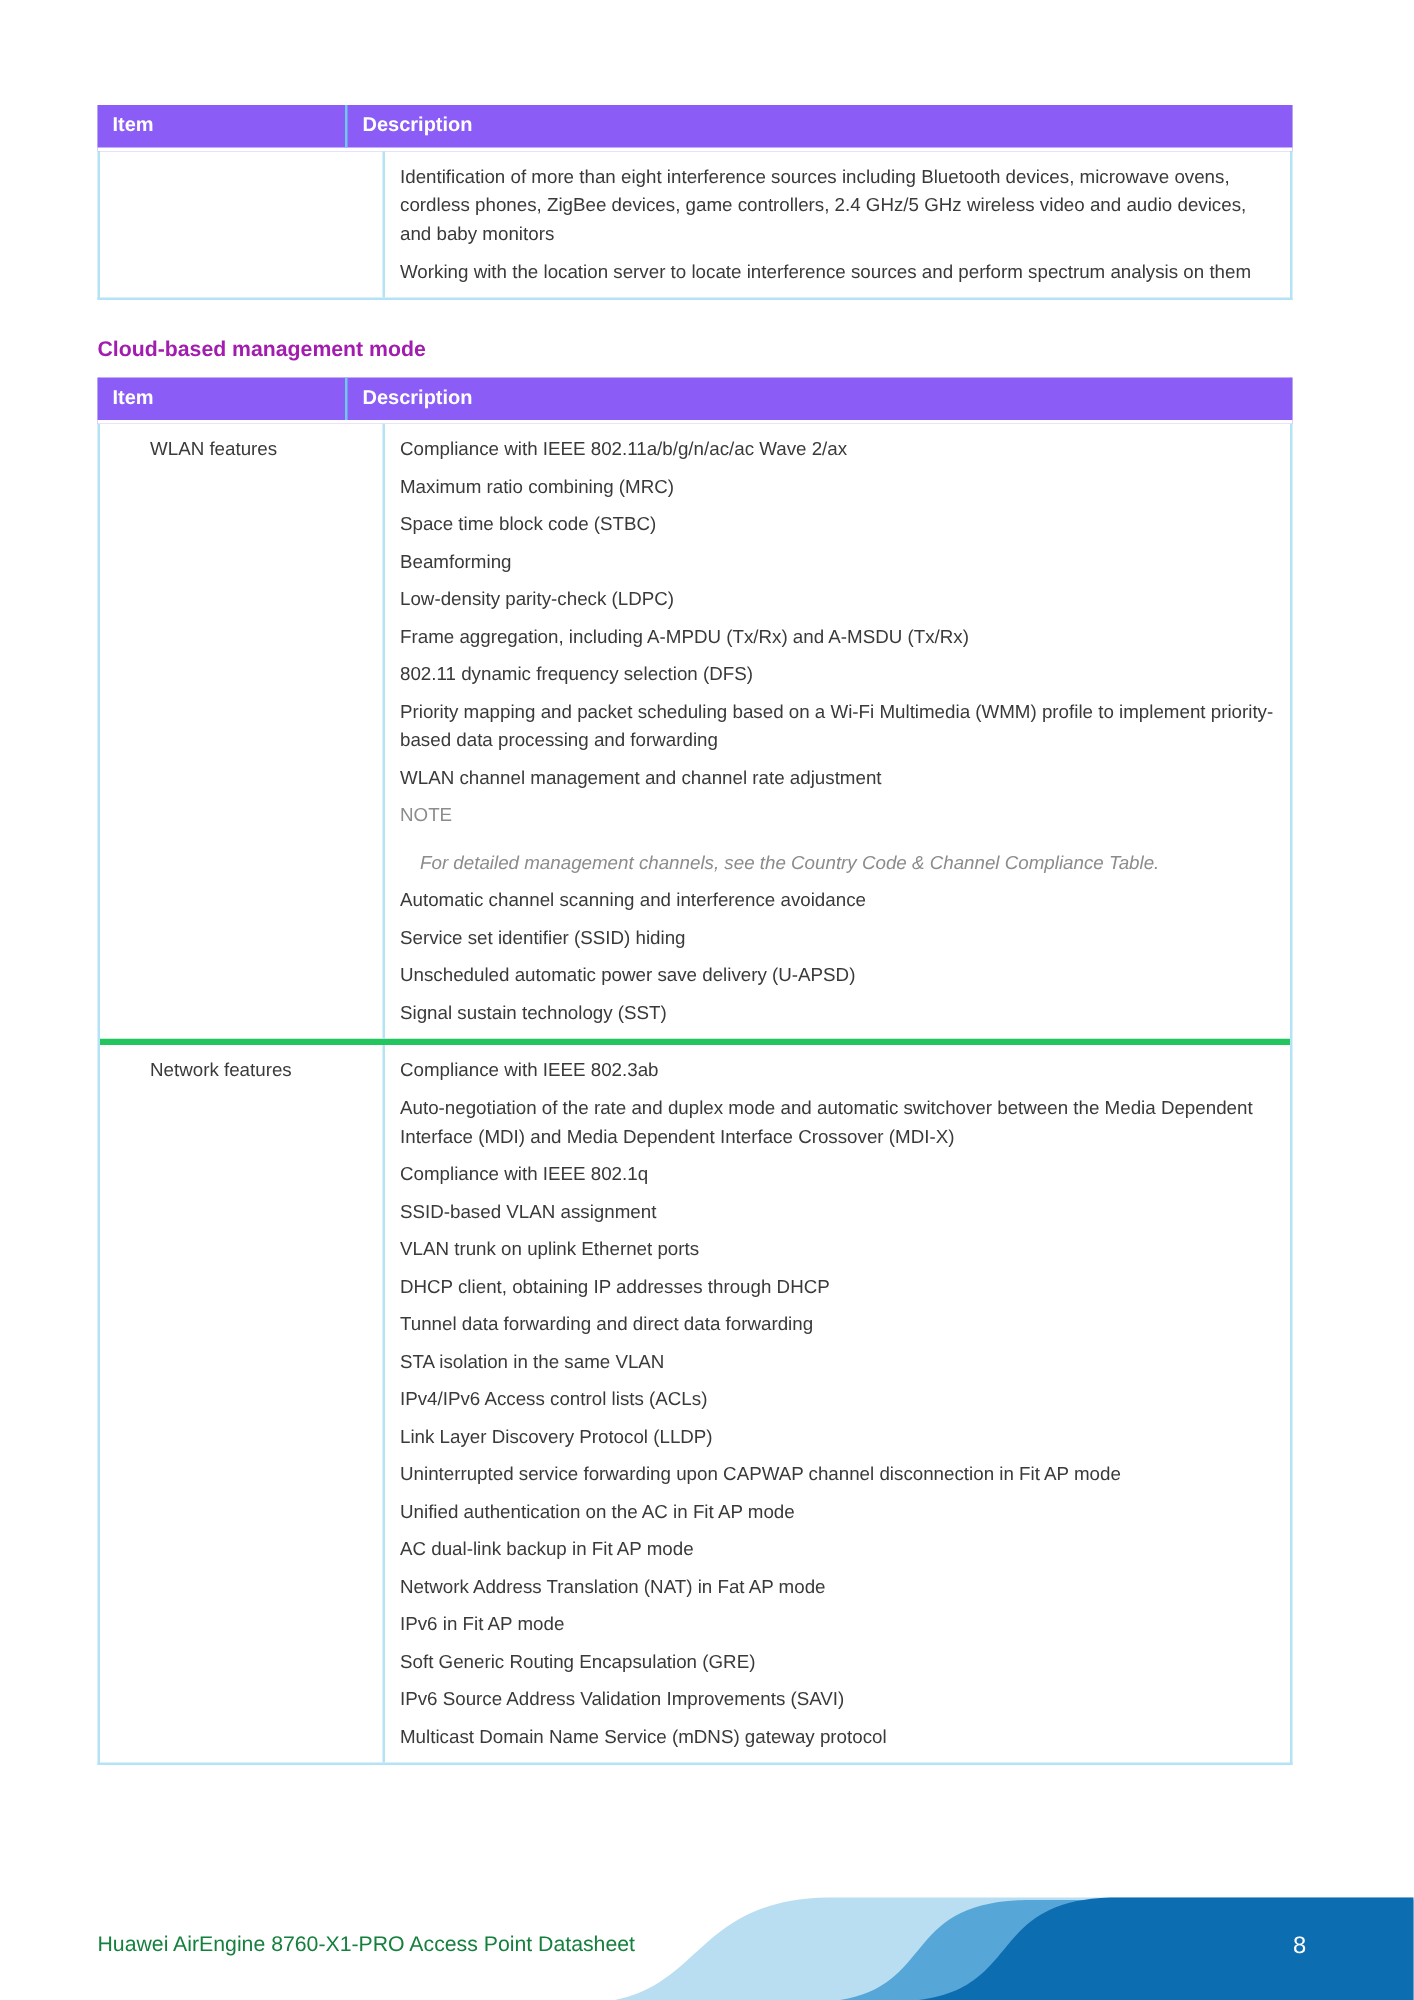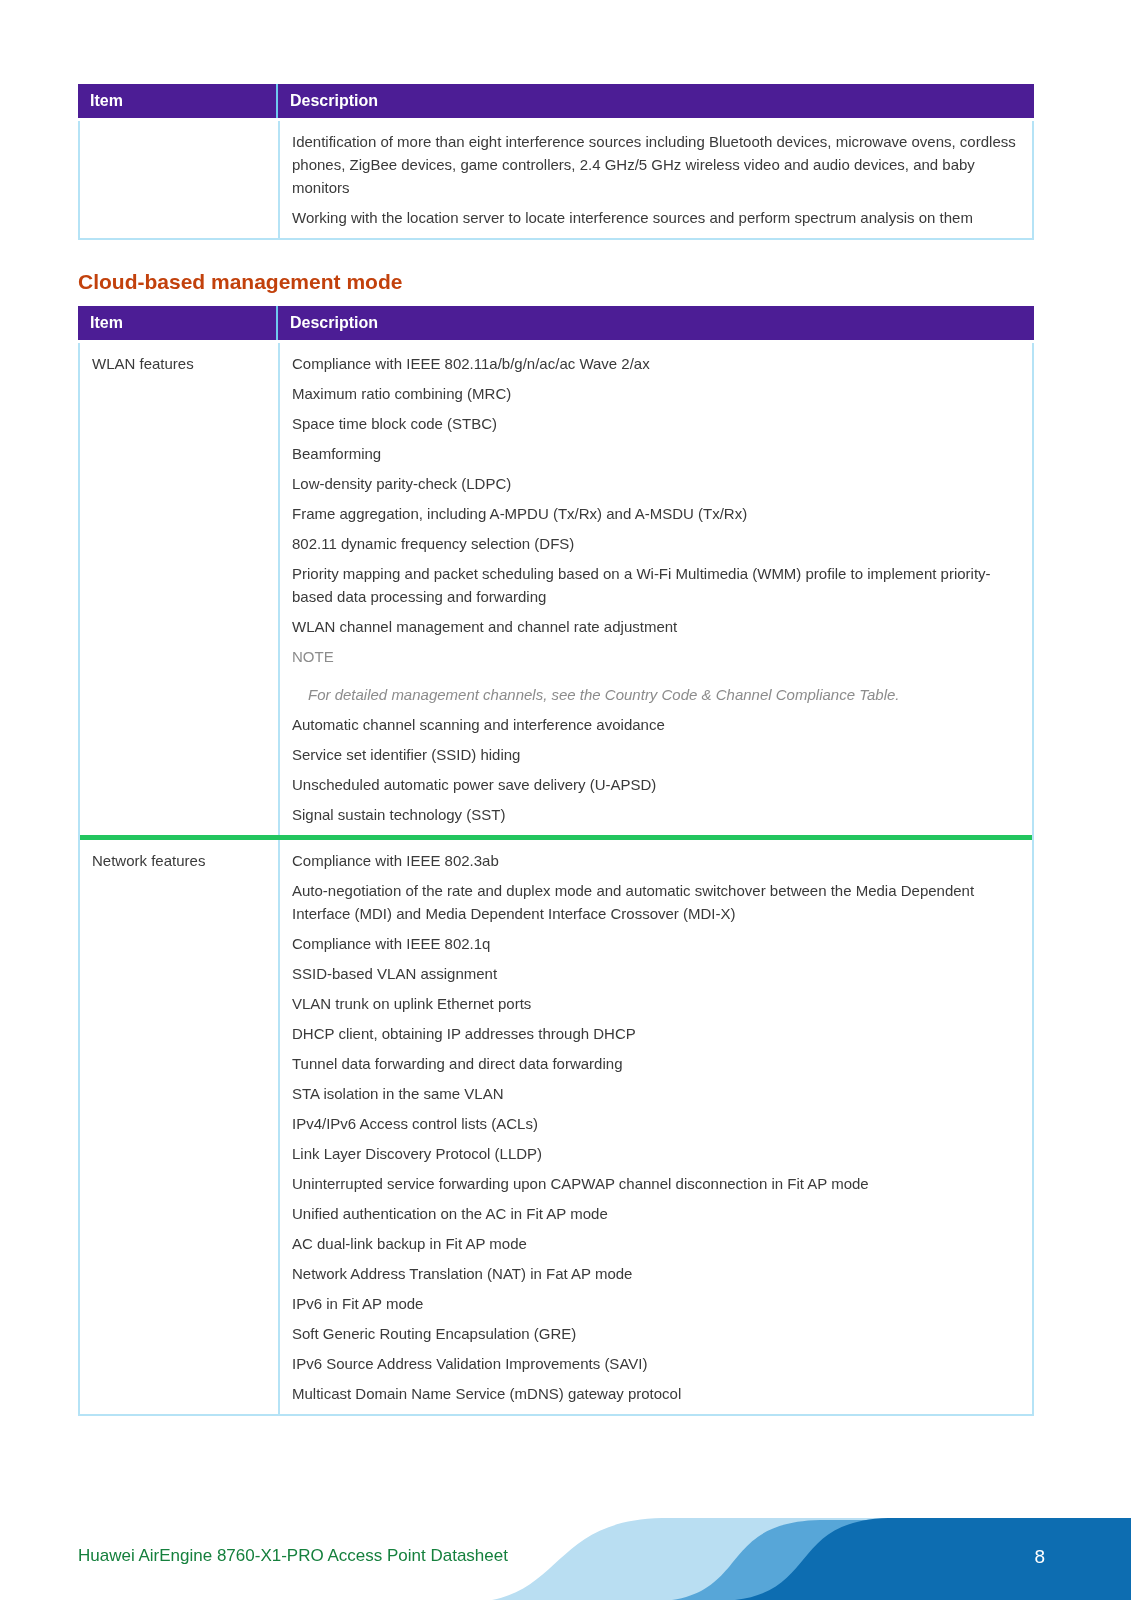--- a/index.html
+++ b/index.html
@@ -14,42 +14,42 @@
   .content{position:absolute;left:78px;top:84px;width:956px;}
 
   
   .tbl{
     width:956px;
     border:2px solid #b5e3f6;
     border-top:none;
     box-sizing:border-box;
     background:#fff;
   }
-  .t-head{display:flex;background:#4c1d95;border-bottom:3px solid #ffffff;margin:0 -2px;}
+  .t-head{display:flex;background:#8b5cf6;border-bottom:3px solid #ffffff;margin:0 -2px;}
   .t-th{
     color:#ffffff;font-weight:bold;font-size:16px;
     padding:8px 12px;box-sizing:border-box;
   }
   .t-th.t-col-desc{border-left:2px solid #6fc9ef;}
   .t-col-item{flex:0 0 198px;width:198px;}
   .t-col-desc{flex:1;}
-  .t-row{display:flex;}
+  .t-row{display:flex;padding-left:28px;}
   .t-row + .t-row{border-top:5px solid #22c55e;}
   .t-cell{padding:9px 12px;box-sizing:border-box;font-size:15px;line-height:23px;}
   .t-cell.t-col-desc{border-left:2px solid #b5e3f6;}
   .t-cell.t-col-item{color:#3a3a3a;}
   .para{margin:0 0 7px 0;line-height:23px;font-size:15px;color:#3a3a3a;}
   .para:last-child{margin-bottom:0;}
   .para.note_label{color:#8c8c8c;font-weight:normal;margin-bottom:15px;}
   .para.note_body{color:#8c8c8c;font-style:italic;padding-left:16px;}
 
   
   .section-heading{
     margin:30px 0 12px 0;
-    font-size:21px;font-weight:bold;color:#c2410c;
+    font-size:17px;font-weight:bold;color:#a21caf;
   }
 
   
   .footer-wave{position:absolute;left:0;bottom:0;width:1131px;height:120px;}
   .footer-title{
     position:absolute;left:78px;top:1546px;
     font-size:17px;color:#15803d;white-space:nowrap;
   }
   .page-number{
     position:absolute;top:1546px;right:86px;

